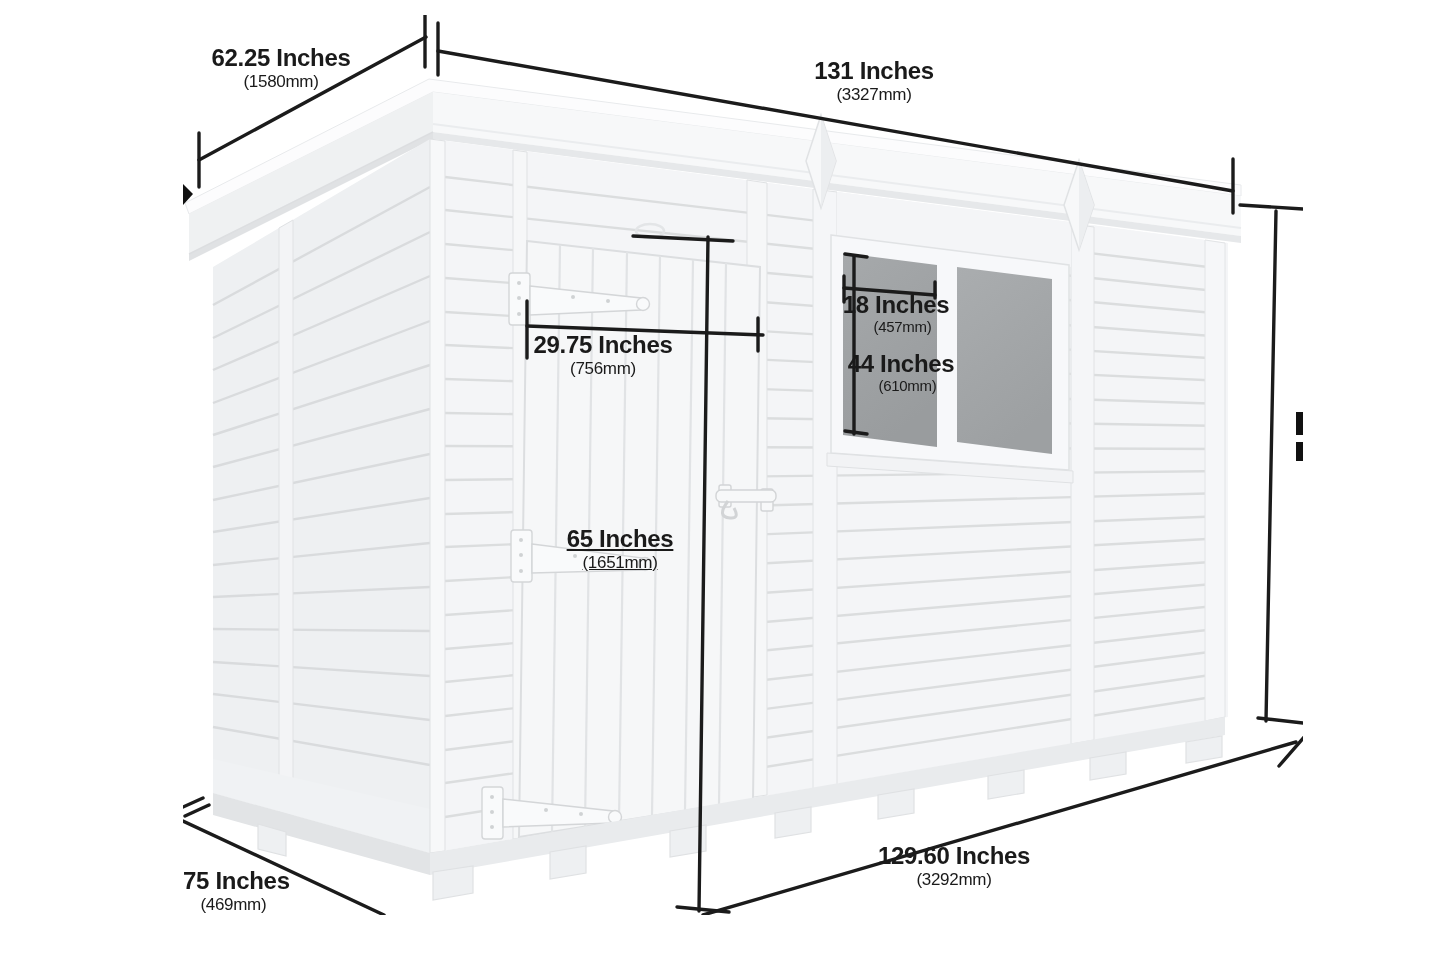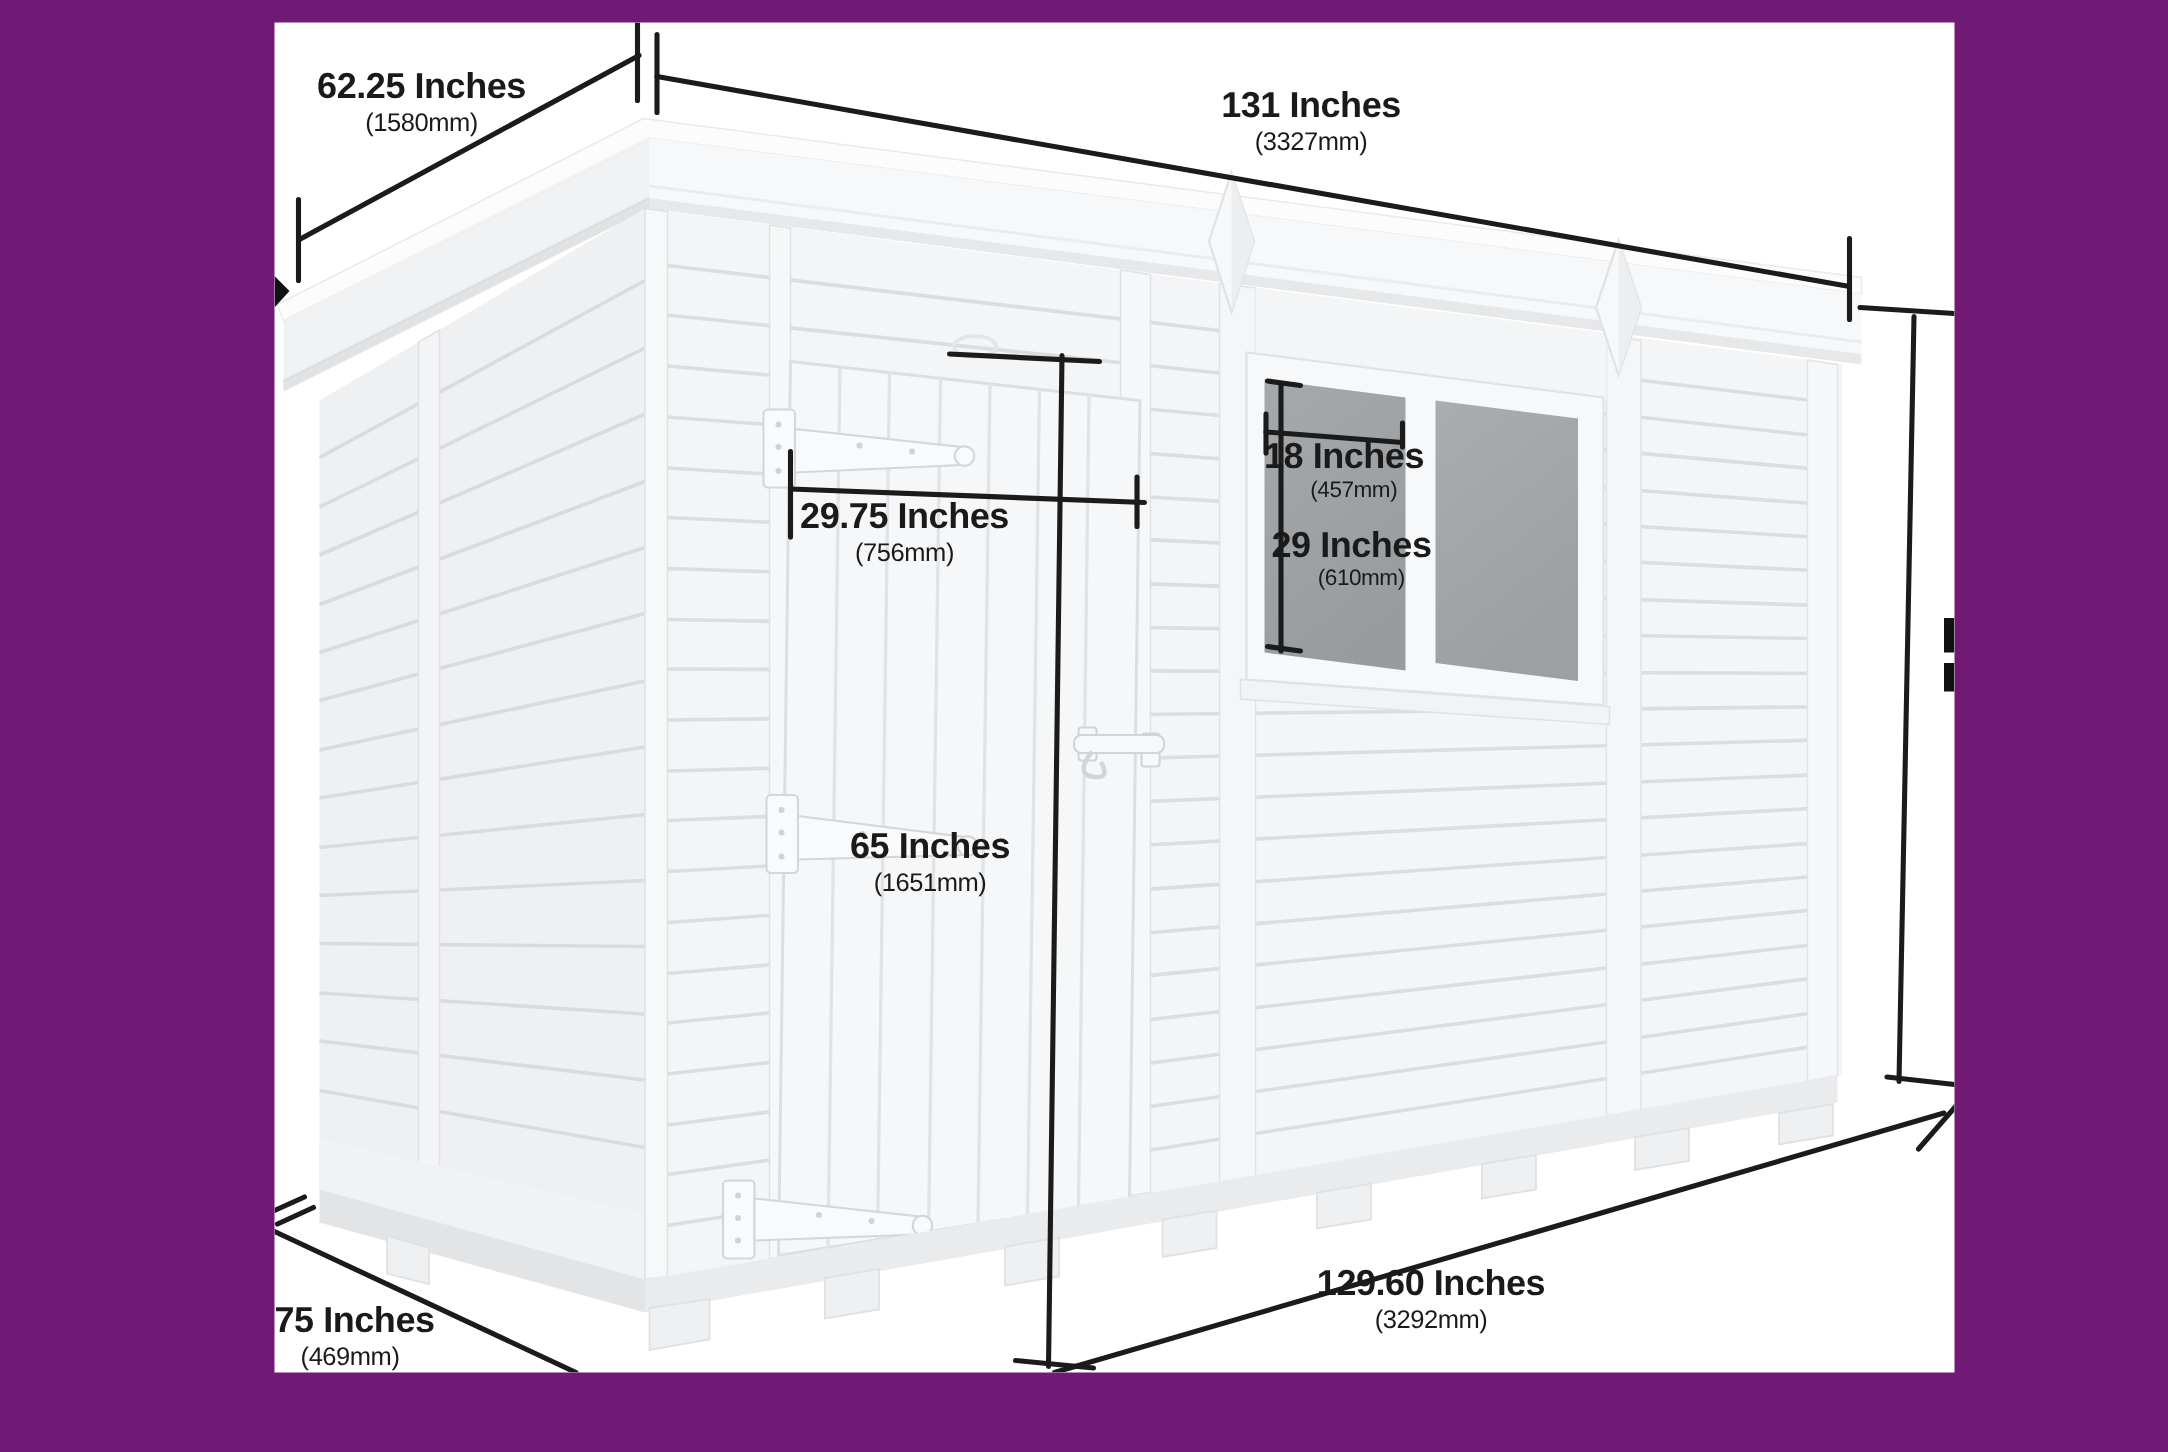--- a/index.html
+++ b/index.html
@@ -1,16 +1,16 @@
 <!DOCTYPE html>
 <html><head>
 <meta charset="utf-8">
 <style>
   html,body{margin:0;padding:0;background:#000;}
-  .stage{position:relative;width:1445px;height:968px;background:#701a75;overflow:hidden;
+  .stage{position:relative;width:1445px;height:968px;background:#ffffff;overflow:hidden;
          font-family:"Liberation Sans",sans-serif;}
   .canvas{position:absolute;left:183px;top:15px;width:1120px;height:900px;background:#fff;overflow:hidden;}
   .canvas svg{position:absolute;left:0;top:0;display:block;}
   .lbl{position:absolute;color:#1a1a1a;text-align:center;white-space:nowrap;line-height:1.08;
        transform:translateX(-50%);letter-spacing:-0.3px;}
   .lbl .in{font-size:24px;font-weight:600;}
   .lbl .mm{font-size:17px;font-weight:500;margin-top:2px;}
   .lbl.small .in{font-size:24px;}
   .lbl.small .mm{font-size:15px;margin-top:1px;padding-left:13px;}
   .lbl.clip{transform:none;text-align:center;}
@@ -225,24 +225,24 @@
     </div>
     <div class="lbl" style="left:420px;top:317px;">
       <div class="in">29.75 Inches</div>
       <div class="mm">(756mm)</div>
     </div>
     <div class="lbl small" style="left:713px;top:277px;">
       <div class="in">18 Inches</div>
       <div class="mm">(457mm)</div>
     </div>
     <div class="lbl small" style="left:718px;top:336px;">
-      <div class="in">29 Inches</div>
+      <div class="in">44 Inches</div>
       <div class="mm">(610mm)</div>
     </div>
-    <div class="lbl" style="left:437px;top:537px;">
+    <div class="lbl" style="left:437px;top:511px;text-decoration:underline;">
       <div class="in">65 Inches</div>
       <div class="mm">(1651mm)</div>
     </div>
     <div class="lbl" style="left:771px;top:828px;">
       <div class="in">129.60 Inches</div>
       <div class="mm">(3292mm)</div>
     </div>
     <div class="lbl clip" style="left:0px;top:853px;">
       <div class="in">75 Inches</div>
       <div class="mm">(469mm)</div>

